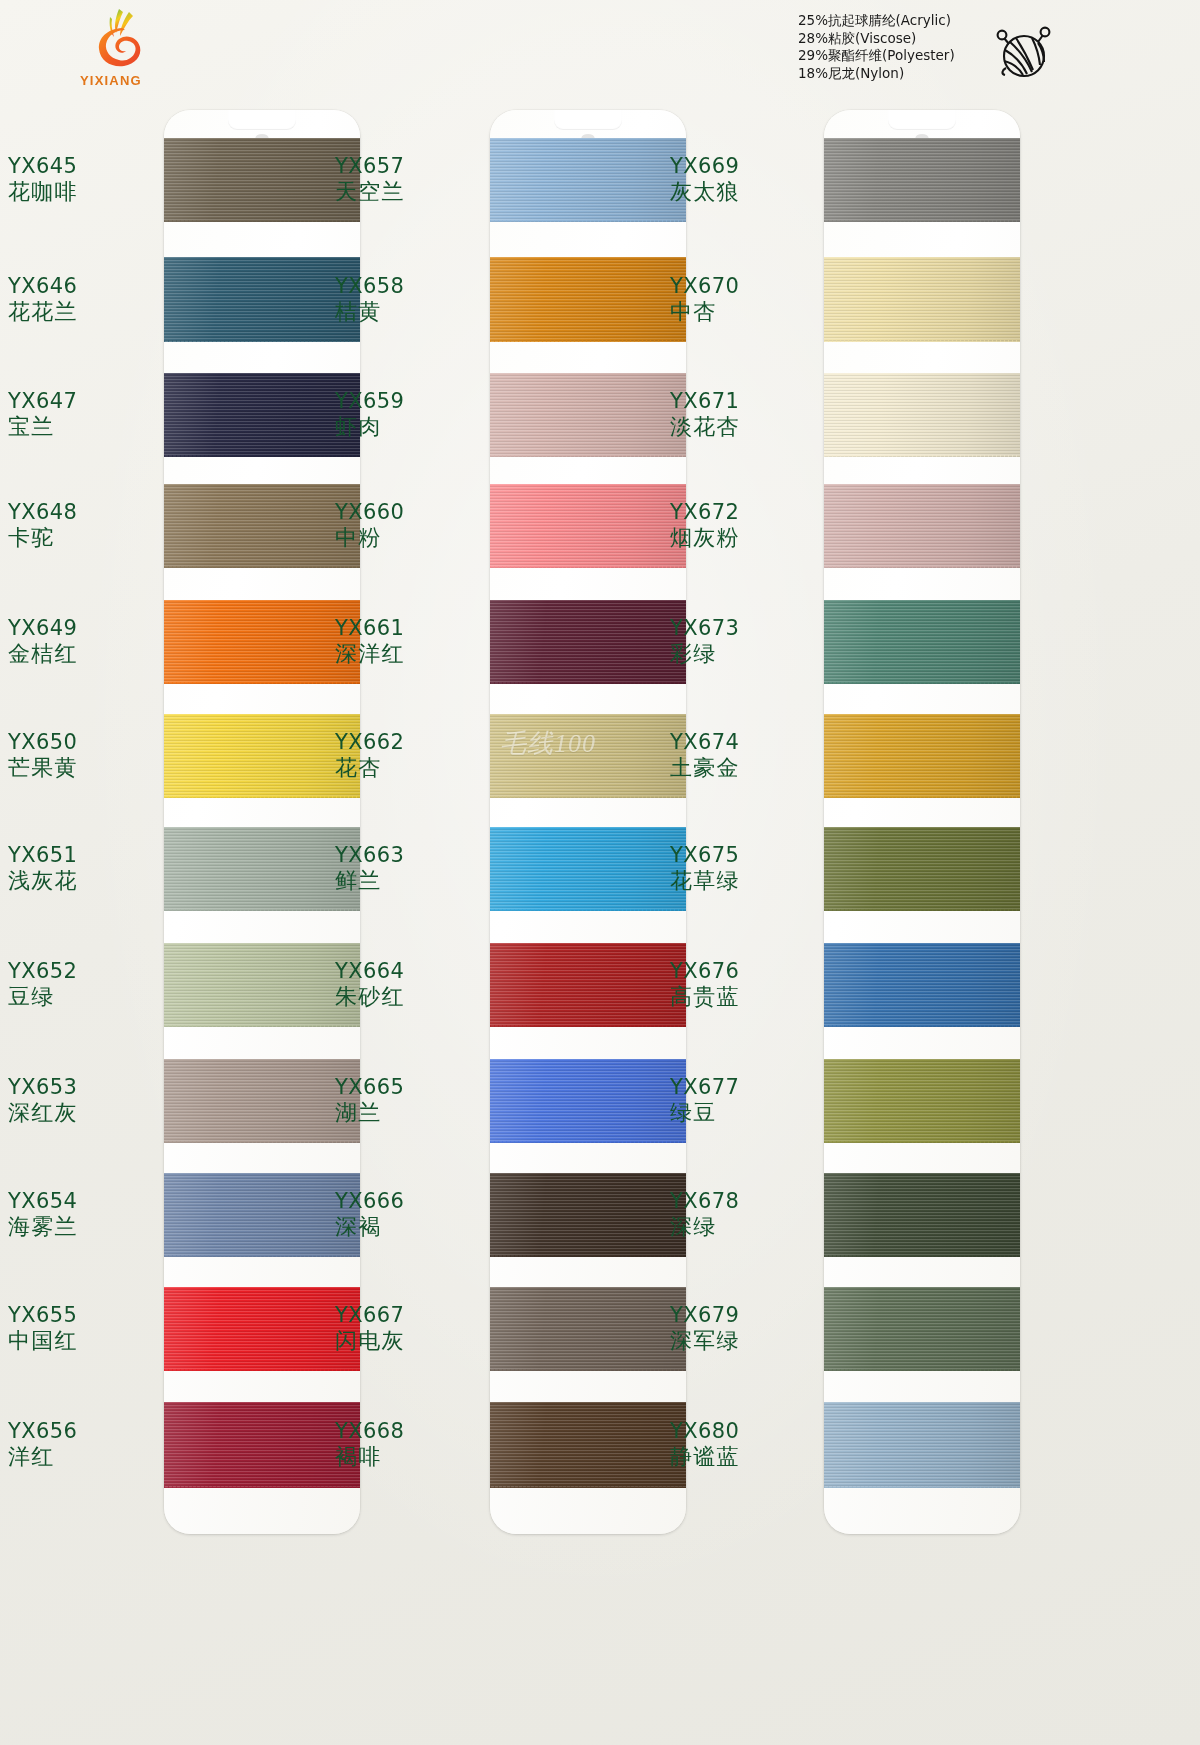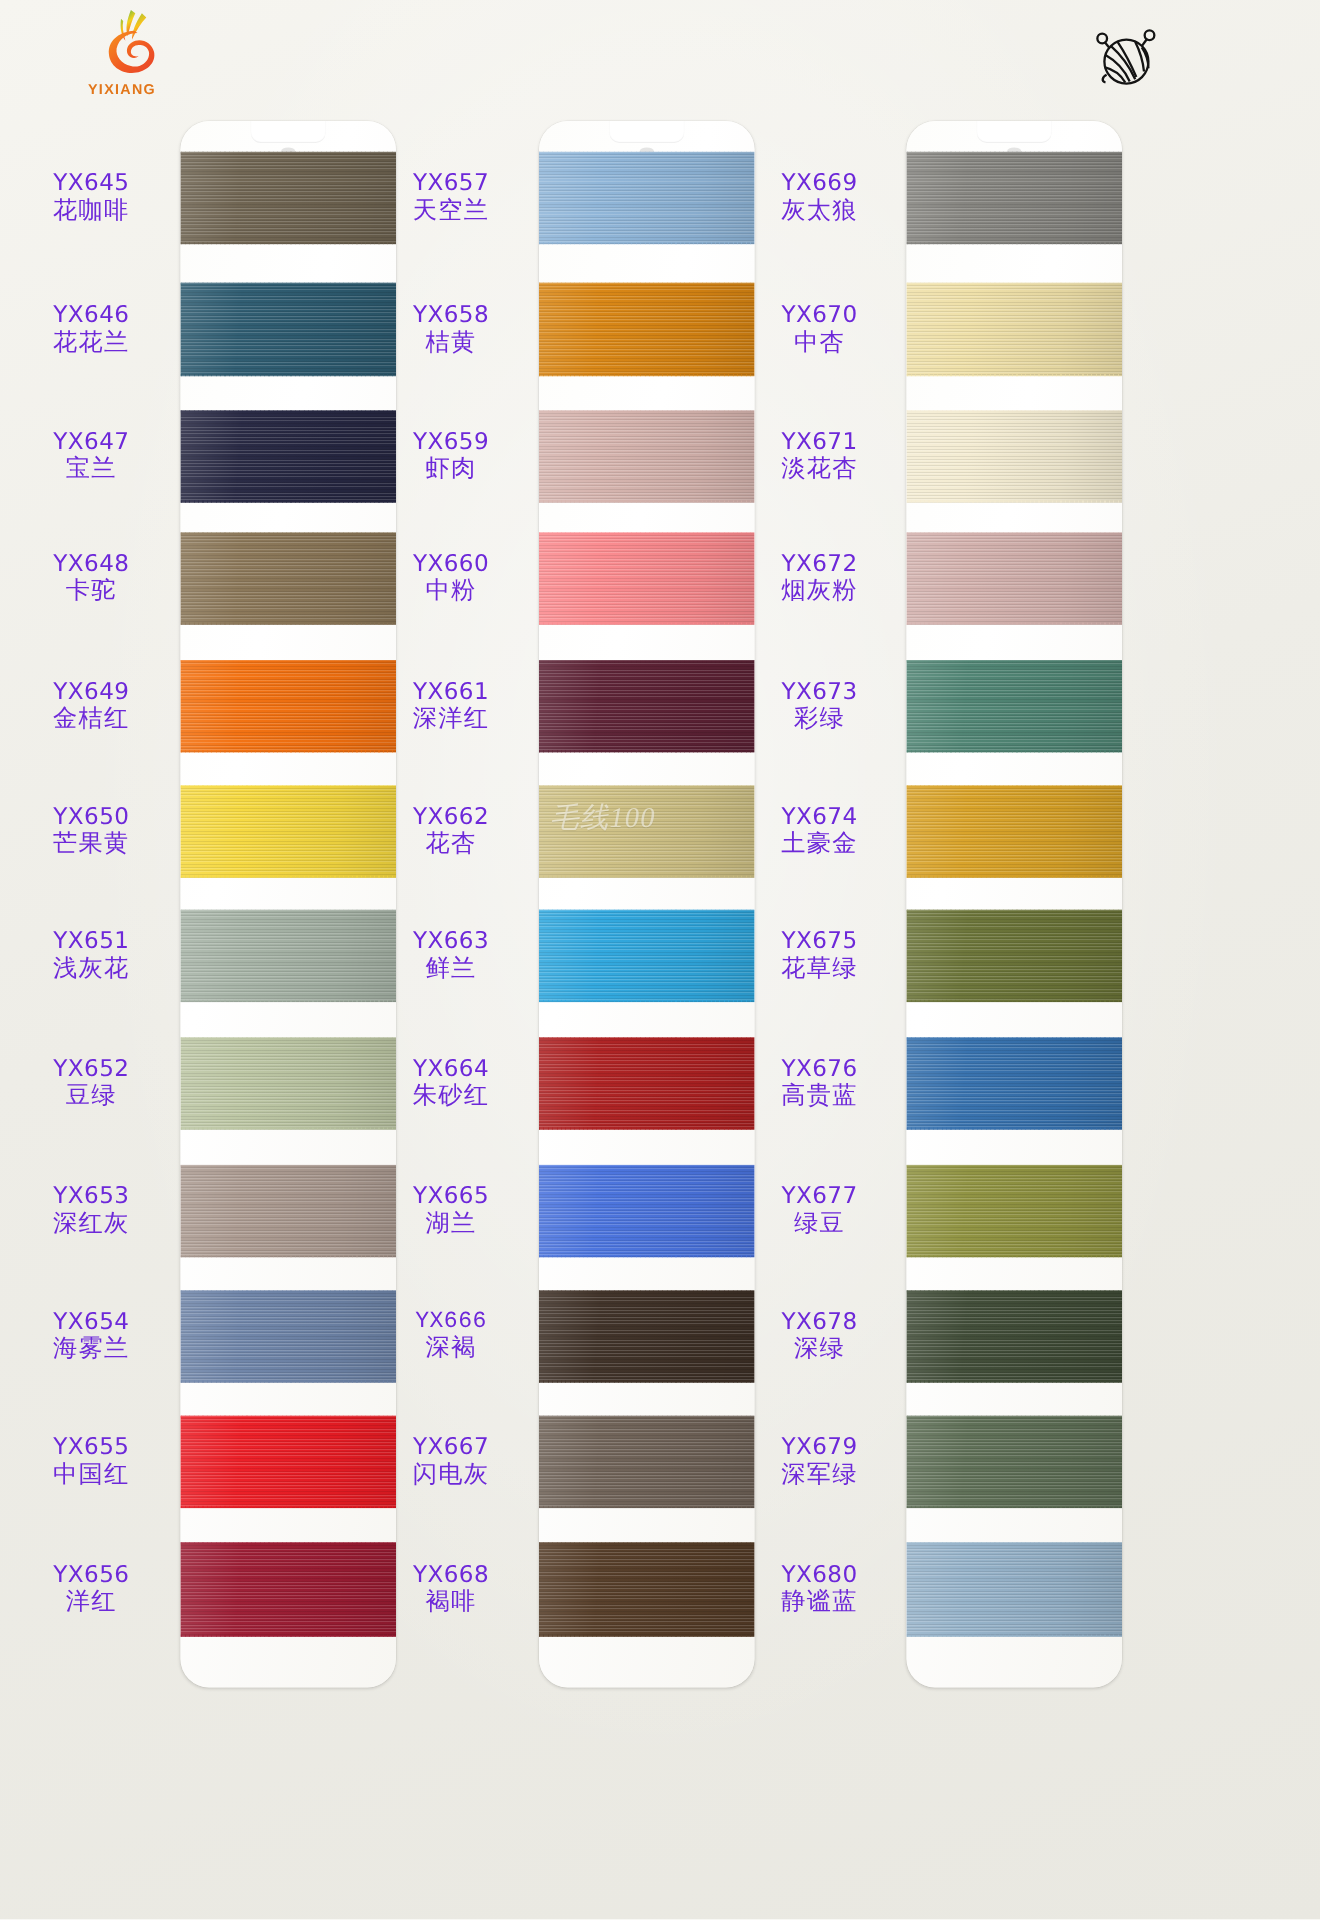--- a/index.html
+++ b/index.html
@@ -179,23 +179,22 @@
         rgba(0,0,0,0) 1px, rgba(0,0,0,0) 4px);
     filter: blur(0.7px);
   }
   .swatch-fuzz-top { top: -3px; }
   .swatch-fuzz-bot { bottom: -3px; }
 
   
   .label {
     position: absolute;
     width: 150px;
-    text-align: center;
     font-family: "DejaVu Sans", sans-serif;
-    color: #6d28d9;
+    color: #14532d;
     line-height: 25px;
   }
   .label .code {
     display: block;
     font-size: 21px;
     letter-spacing: 0.4px;
   }
   .label .cname {
     display: block;
     font-size: 22px;
@@ -249,20 +248,26 @@
           <path d="M30 3 C26 13 25 20 27 27 C29 19 31 12 34 6 Z" fill="url(#flameA)"></path>
           <path d="M40 6 C34 15 31 23 31 30 C35 22 39 15 44 10 Z" fill="url(#flameB)"></path>
           <path d="M21 11 C20 19 21 26 25 31 C23 24 22 18 23 13 Z" fill="url(#flameB)"></path>
           <path d="M33 22 C18 23 9 32 10 43 C11 55 23 62 35 60 C46 58 53 50 51 41 C49 33 41 29 34 31 C28 33 25 38 27 43 C29 47 34 48 37 45 C33 46 30 44 30 41 C30 37 34 34 39 35 C45 36 48 41 46 46 C44 52 37 56 30 54 C21 52 16 45 17 38 C19 29 27 24 36 24 Z" fill="url(#swirl)"></path>
         </svg>
       </div>
       <div id="brand-name">YIXIANG</div>
     </div>
 
 
+    <div id="composition">
+      <div class="comp-line">25%抗起球腈纶(Acrylic)</div>
+      <div class="comp-line">28%粘胶(Viscose)</div>
+      <div class="comp-line">29%聚酯纤维(Polyester)</div>
+      <div class="comp-line">18%尼龙(Nylon)</div>
+    </div>
 
     <div id="yarnball-icon">
       <svg viewBox="0 0 70 70" width="70" height="70" aria-hidden="true">
         <g fill="none" stroke="#141414" stroke-width="2.1">
           <circle cx="36" cy="40" r="20"></circle>
           <path d="M22 26 C30 33 38 43 44 56"></path>
           <path d="M28 22 C34 31 40 42 45 54"></path>
           <path d="M17 34 C26 39 34 47 39 58"></path>
           <path d="M16 45 C24 47 31 52 35 59"></path>
           <path d="M44 22 C48 30 51 39 52 49"></path>
@@ -517,21 +522,21 @@
           <span class="cname">鲜兰</span>
         </div>
         <div class="label" style="top: 855px;">
           <span class="code">YX664</span>
           <span class="cname">朱砂红</span>
         </div>
         <div class="label" style="top: 971px;">
           <span class="code">YX665</span>
           <span class="cname">湖兰</span>
         </div>
-        <div class="label" style="top: 1085px; font-family: Liberation Mono, monospace;">
+        <div class="label" style="top: 1085px;">
           <span class="code">YX666</span>
           <span class="cname">深褐</span>
         </div>
         <div class="label" style="top: 1199px;">
           <span class="code">YX667</span>
           <span class="cname">闪电灰</span>
         </div>
         <div class="label" style="top: 1315px;">
           <span class="code">YX668</span>
           <span class="cname">褐啡</span>

